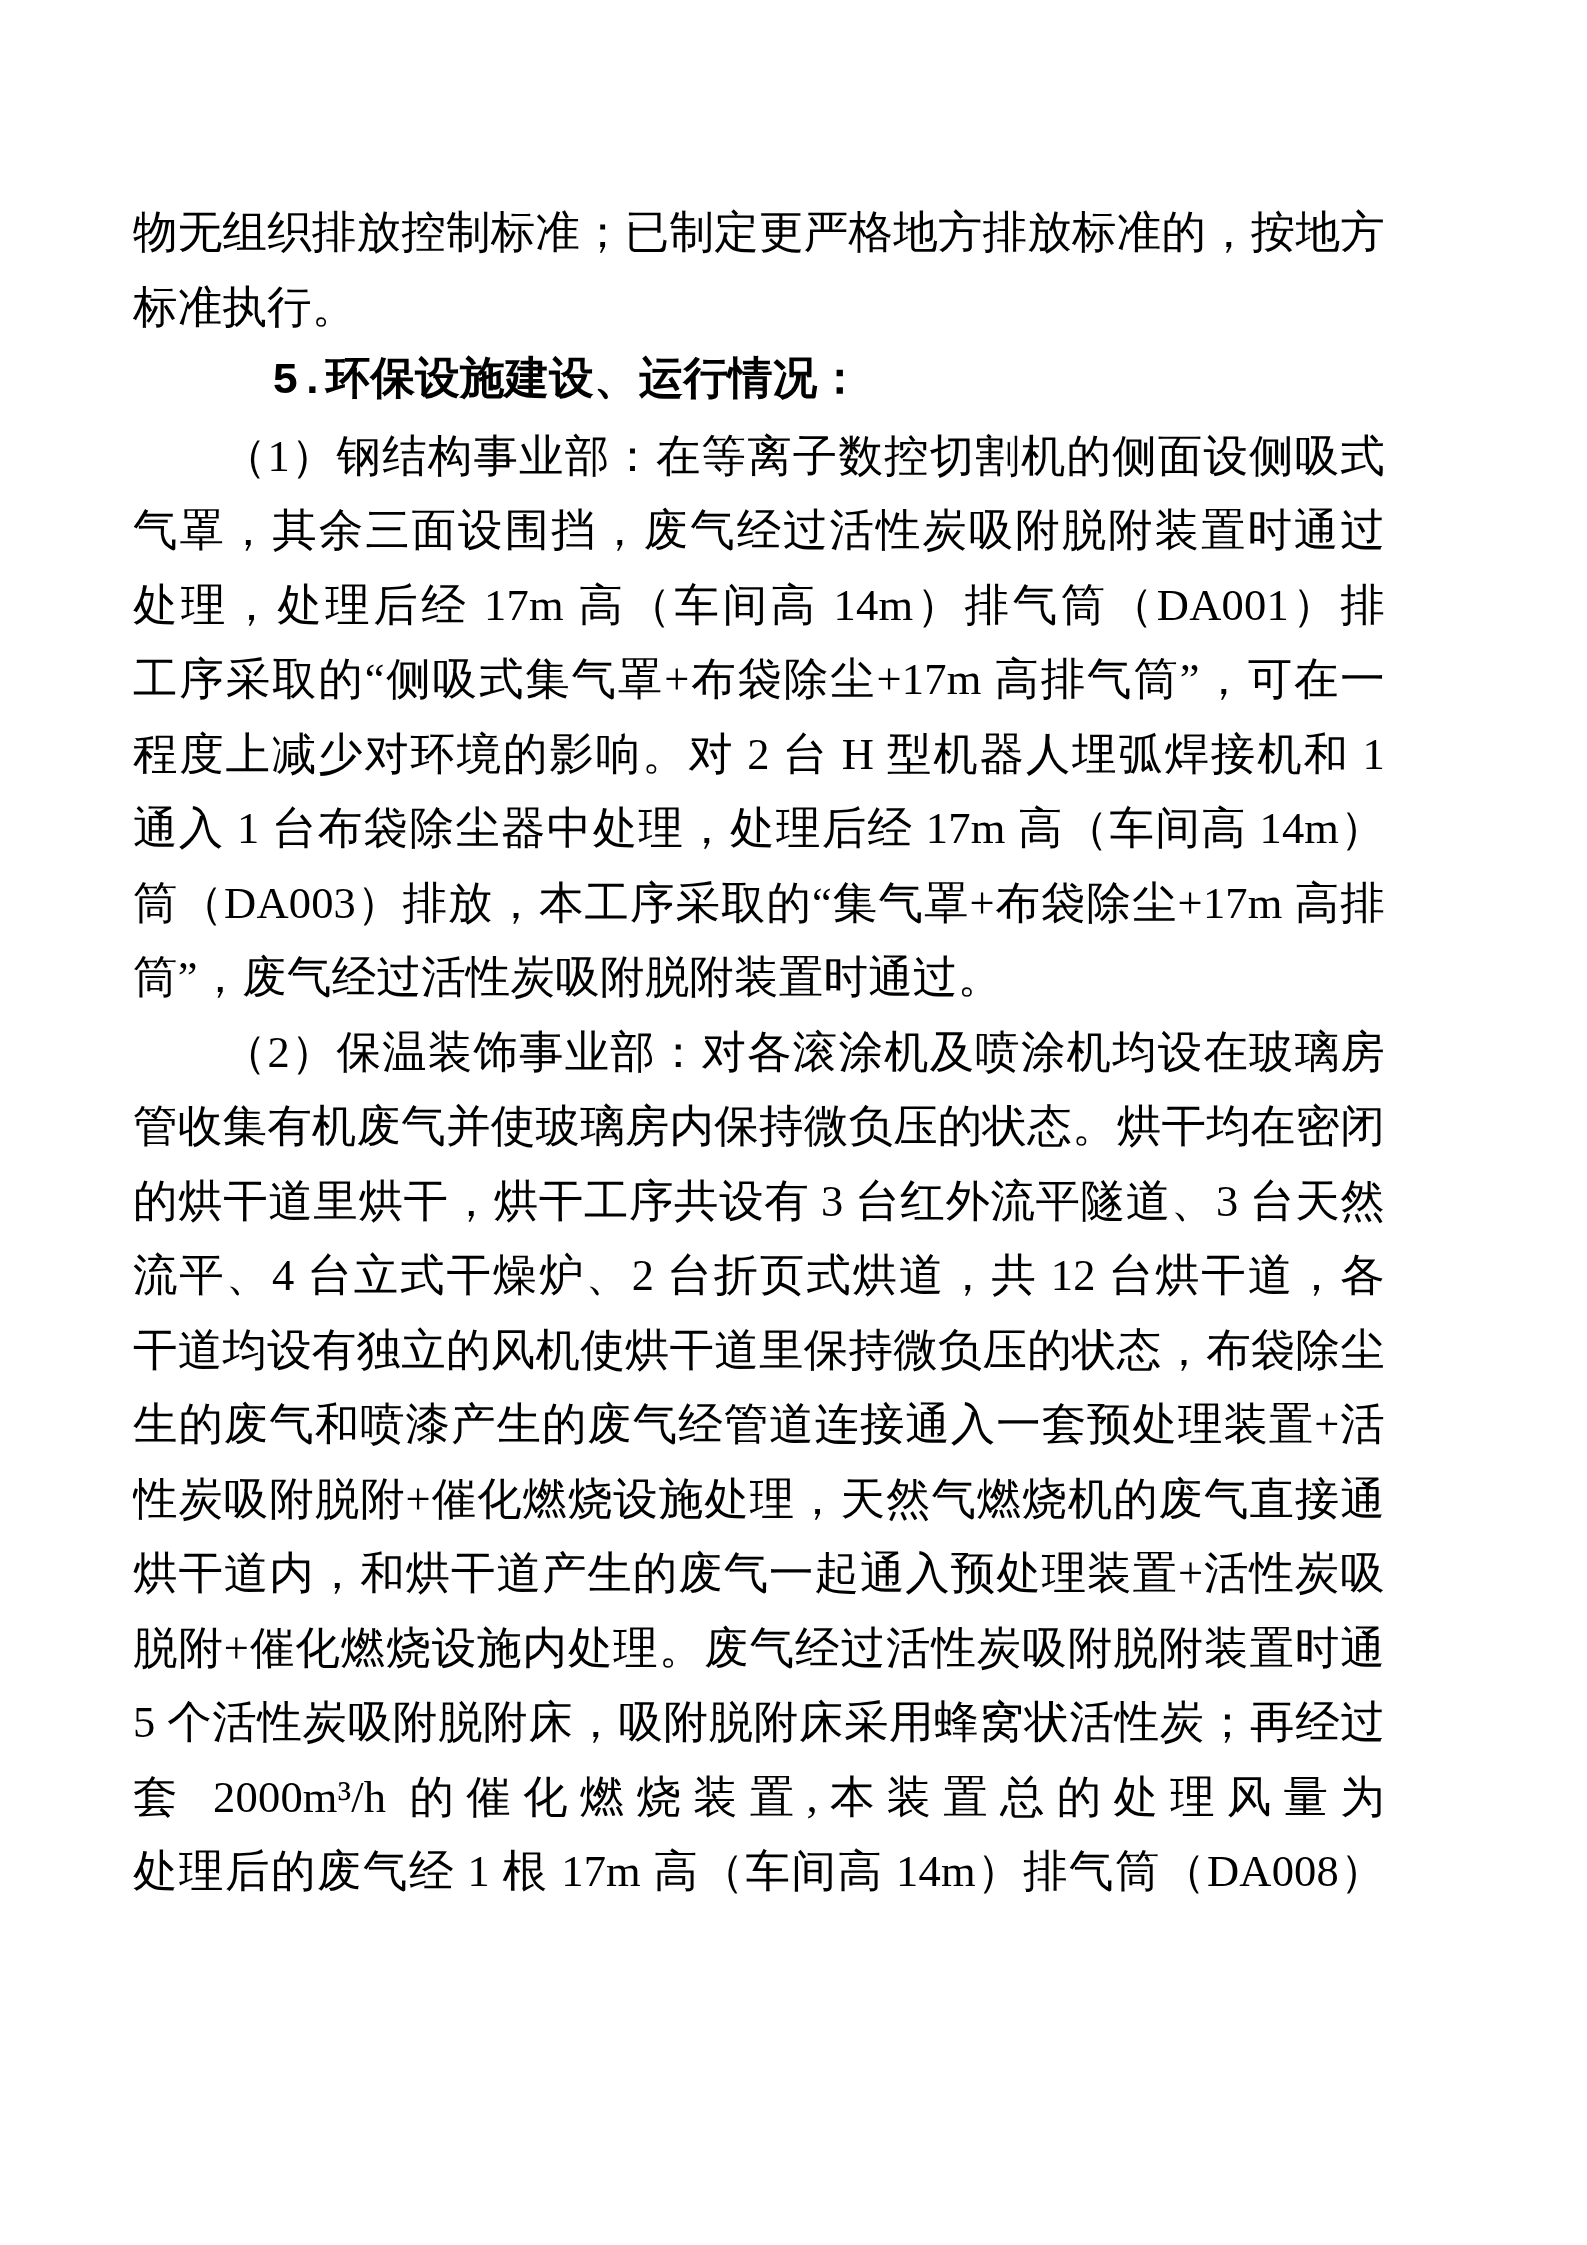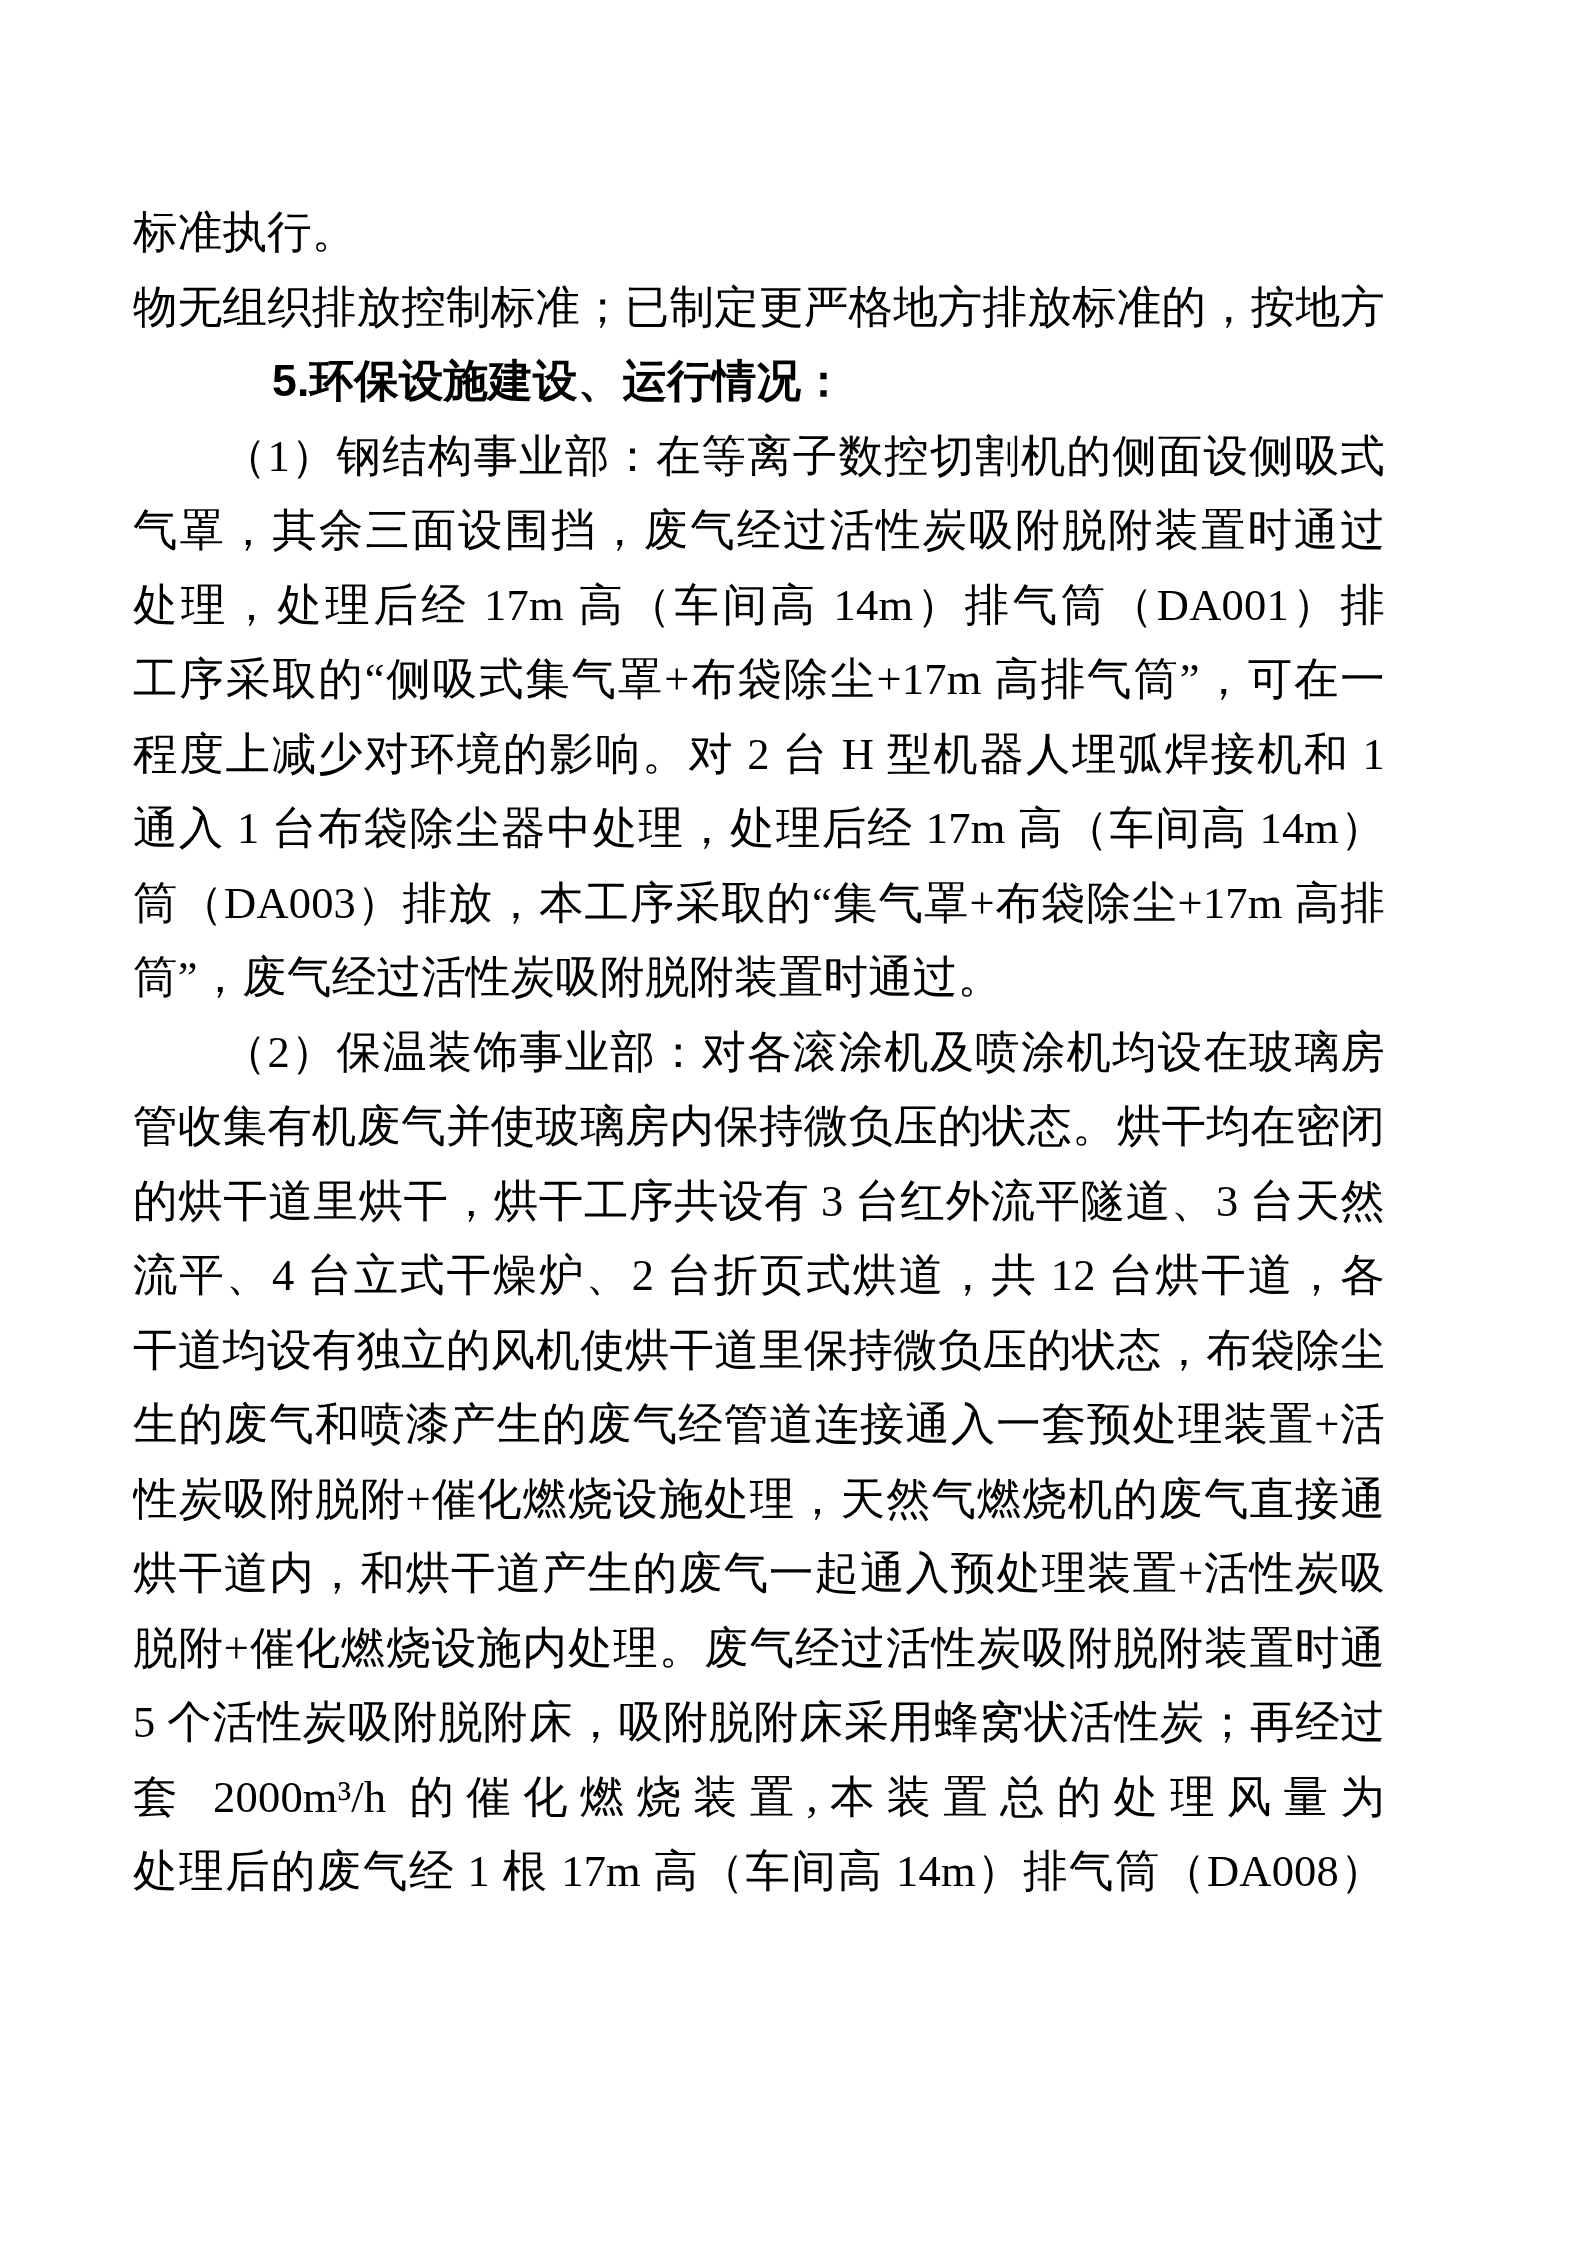--- a/index.html
+++ b/index.html
@@ -34,34 +34,34 @@
     text-justify: inter-character;
   }
   .line.left {
     text-align: left;
     text-align-last: left;
   }
   .line.indent {
     text-indent: 89px;
   }
   .line.heading {
-    font-family: Liberation Sans, sans-serif;
+    font-family: Liberation Mono, monospace;
     font-weight: bold;
     text-align: center;
     text-align-last: left;
     text-indent: 139px;
   }
 </style>
 </head>
 <body>
 
 <div class="page">
   <div class="text-block">
+    <div class="line">物无组织排放控制标准；已制定更严格地方排放标准的，按地方</div>
     <div class="line left">标准执行。</div>
-    <div class="line">物无组织排放控制标准；已制定更严格地方排放标准的，按地方</div>
     <div class="line heading">5.环保设施建设、运行情况：</div>
     <div class="line indent">（1）钢结构事业部：在等离子数控切割机的侧面设侧吸式集</div>
     <div class="line">气罩，其余三面设围挡，废气经过活性炭吸附脱附装置时通过</div>
     <div class="line">处理，处理后经 17m 高（车间高 14m）排气筒（DA001）排放，本</div>
     <div class="line">工序采取的“侧吸式集气罩+布袋除尘+17m 高排气筒”，可在一定</div>
     <div class="line">程度上减少对环境的影响。对 2 台 H 型机器人埋弧焊接机和 1 台</div>
     <div class="line">通入 1 台布袋除尘器中处理，处理后经 17m 高（车间高 14m）排气</div>
     <div class="line">筒（DA003）排放，本工序采取的“集气罩+布袋除尘+17m 高排气</div>
     <div class="line left">筒”，废气经过活性炭吸附脱附装置时通过。</div>
     <div class="line indent">（2）保温装饰事业部：对各滚涂机及喷涂机均设在玻璃房内，</div>

